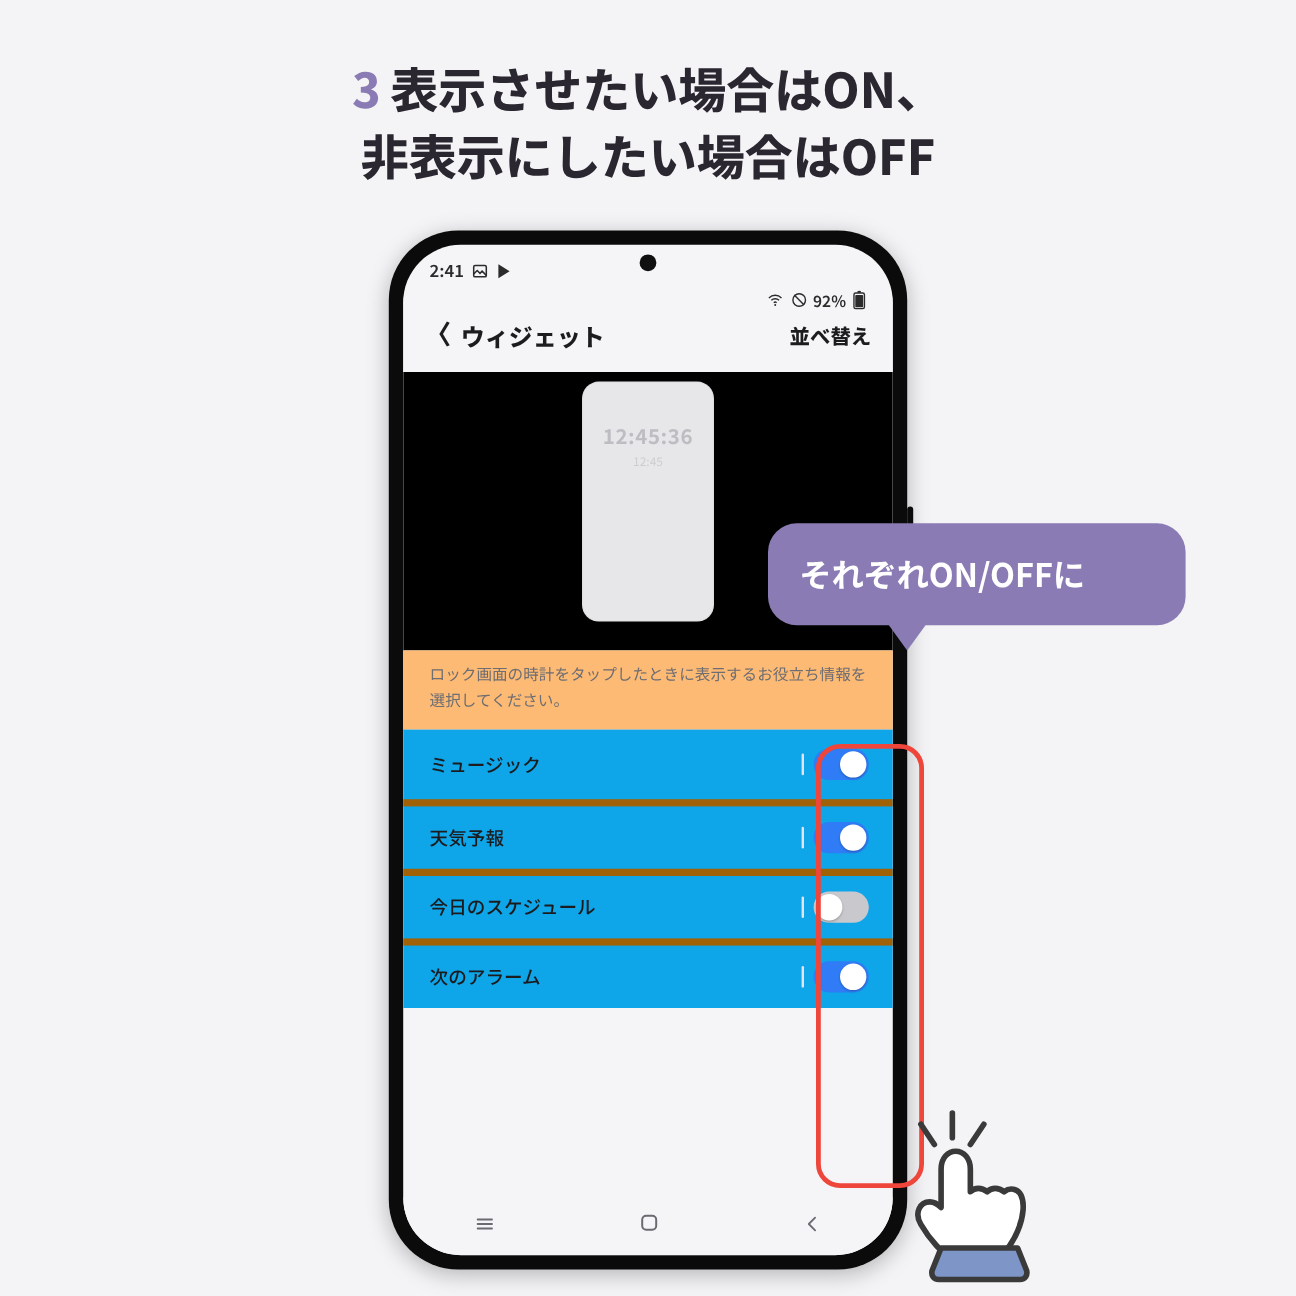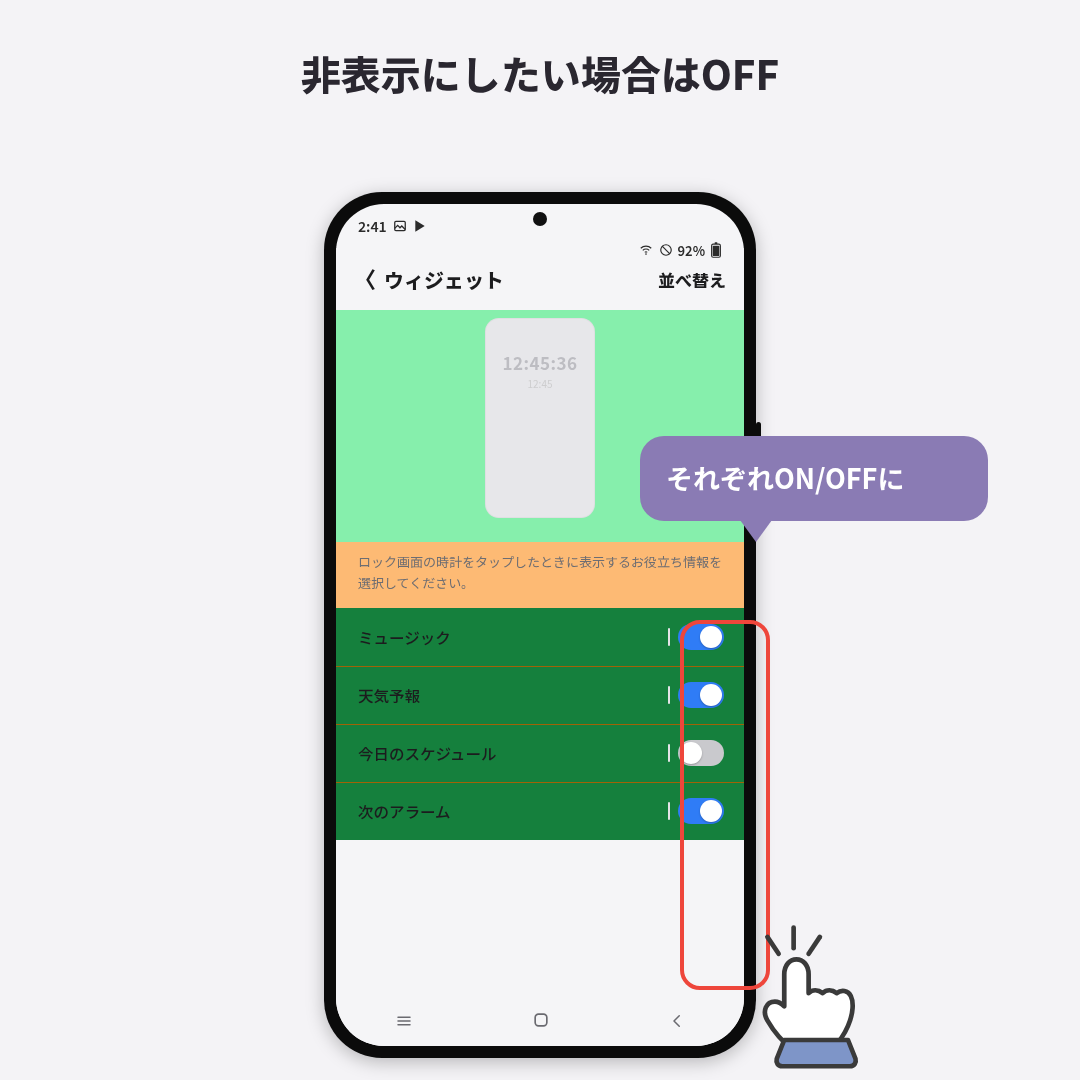--- a/index.html
+++ b/index.html
@@ -91,21 +91,21 @@
     background: #F5F5F7;
   }
   .titlebar .left { display: flex; align-items: center; gap: 8px; font-size: 20px; font-weight: 800; color: #1c1c1e; }
   .titlebar .back { font-size: 22px; line-height: 1; display: inline-block; transform: translateY(-1px); }
   .titlebar .sort { font-size: 17px; font-weight: 800; color: #1c1c1e; }
 
   
   .preview-area {
     padding: 8px 18px 24px;
     display: flex; justify-content: center;
-    background: #86efac;
+    background: #000000;
   }
   .preview-card {
     width: 110px; height: 200px;
     border-radius: 14px;
     background: #E7E7EA;
     position: relative;
     box-shadow: inset 0 0 0 1px rgba(0,0,0,.03);
     display: flex; flex-direction: column; align-items: center;
   }
   .preview-clock {
@@ -126,28 +126,28 @@
   .desc {
     padding: 10px 22px 14px;
     font-size: 13px;
     line-height: 1.6;
     color: #6D6D72;
     background: #fdba74;
   }
 
   
   .list {
-    background: #15803d;
+    background: #0ea5e9;
     margin: 0;
   }
   .row {
     height: 58px;
     padding: 0 20px 0 22px;
     display: flex; align-items: center; justify-content: space-between;
-    border-top: 1px solid #a16207;
+    border-top: 6px solid #a16207;
   }
   .row:first-child { border-top: none; }
   .row .label { font-size: 15.5px; color: #1c1c1e; font-weight: 500; }
 
   .divider-handle {
     width: 2px; height: 18px; background: #E4E4E7; border-radius: 1px;
     margin-right: 8px;
   }
   .row-right { display: flex; align-items: center; }
 
@@ -225,20 +225,23 @@
     top: 920px;
     width: 150px;
     height: 150px;
     z-index: 25;
   }
 </style>
 </head>
 <body>
 
 <div class="heading">
+  <div>
+    <span class="step-num">3</span><span>表示させたい場合はON、</span>
+  </div>
   <div>非表示にしたい場合はOFF</div>
 </div>
 
 <div class="phone">
   <div class="camera"></div>
   <div class="screen">
 
     <div class="statusbar">
       <div class="left">
         <span>2:41</span>

